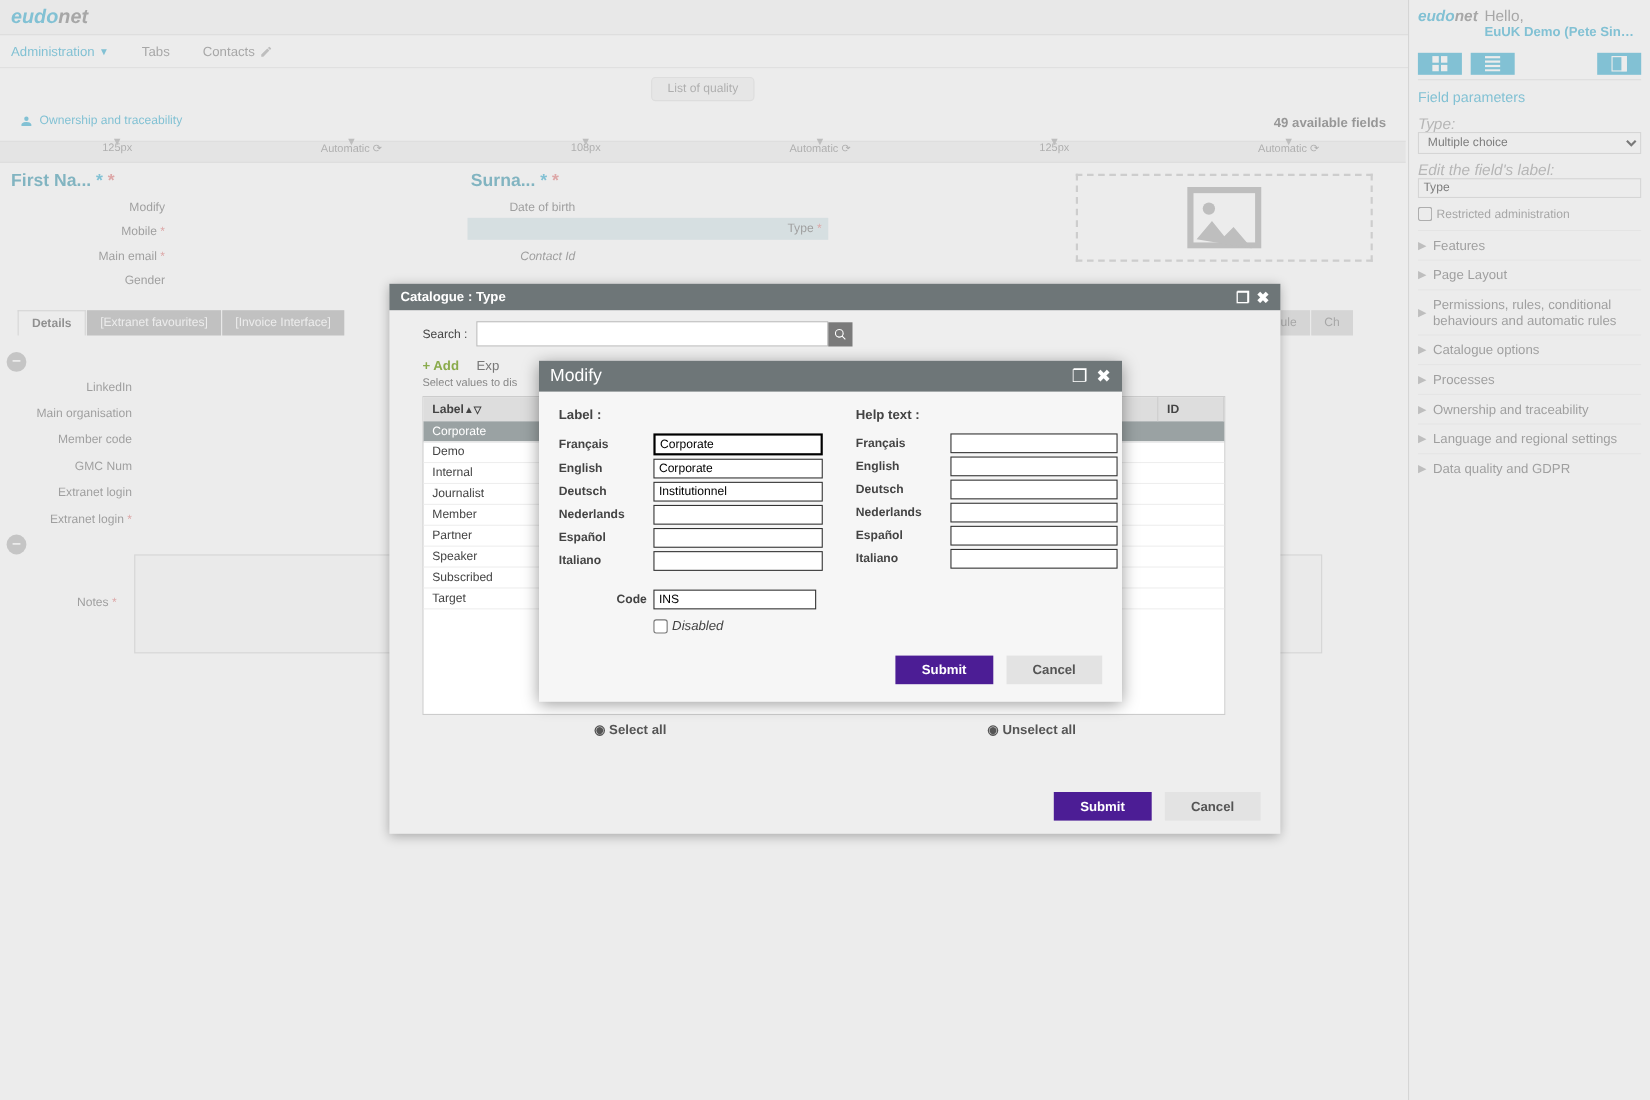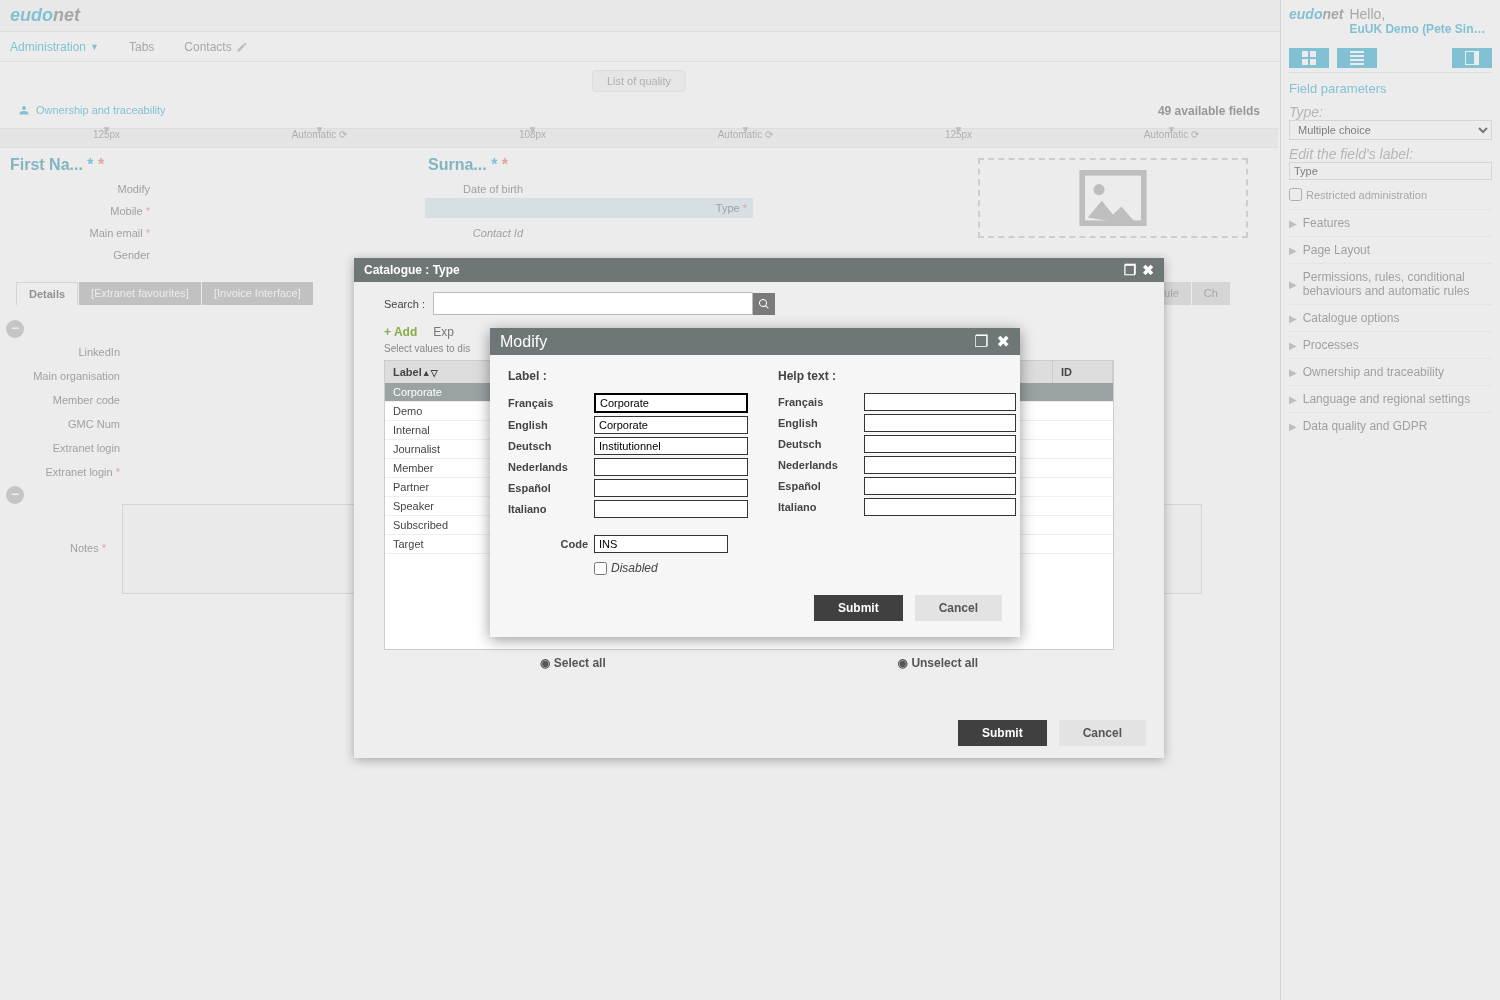--- a/index.html
+++ b/index.html
@@ -98,38 +98,38 @@
 .cat-thead { background:#ddd; display:flex; font-size:11px; font-weight:bold; }
 .cat-th { padding:5px 8px; border-right:1px solid #ccc; }
 .cat-th.label { flex:1; }
 .cat-th.dis { width:90px; }
 .cat-th.id { width:60px; }
 .cat-row { font-size:11px; padding:3px 8px; border-bottom:1px solid #eee; }
 .cat-row.selected { background:#9aa2a3; color:#fff; }
 .cat-selectrow { display:flex; justify-content:space-around; width:730px; margin:6px auto 0; font-size:12px; font-weight:bold; color:#555; }
 .cat-btnrow { position:absolute; bottom:12px; right:18px; display:flex; gap:12px; }
 .btn { padding:6px 24px; font-size:12px; font-weight:bold; border:none; cursor:pointer; }
-.btn-submit { background:#404040; color:#fff; }
+.btn-submit { background:#4c1d95; color:#fff; }
 .btn-cancel { background:#e3e3e3; color:#555; }
 
 
 .mod-modal { position:absolute; left:490px; top:328px; width:530px; background:#f6f6f6; z-index:8; box-shadow:0 3px 14px rgba(0,0,0,0.4); }
 .mod-title { background:#6e7678; color:#ffffff; font-size:16px; font-weight:normal; padding:4px 10px; display:flex; align-items:center; }
 .mod-title-actions { margin-left:auto; display:flex; gap:8px; }
 .mod-body { padding:14px 18px 16px; }
 .mod-cols { display:flex; gap:30px; }
 .mod-col { flex:1; }
 .mod-col h4 { font-size:12px; font-weight:bold; margin-bottom:10px; }
 .mod-field { display:flex; align-items:center; margin-bottom:3px; }
 .mod-field label { width:80px; text-align:left; font-size:11px; font-weight:bold; margin-right:6px; }
 .mod-field input { flex:1; font-size:11px; padding:2px 4px; border:1px solid #333; min-width:0; }
 .mod-field input.active { border:2px solid #000; }
 .mod-code { display:flex; align-items:center; margin-top:14px; }
 .mod-code label { width:80px; text-align:right; font-size:11px; font-weight:bold; margin-right:6px; }
-.mod-code input { width:134px; font-size:11px; padding:2px 4px; border:1px solid #333; }
+.mod-code input { width:148px; font-size:11px; padding:2px 4px; border:1px solid #333; }
 .mod-disabled { margin-left:86px; margin-top:8px; display:flex; align-items:center; gap:4px; font-style:italic; font-size:12px; }
 .mod-btnrow { display:flex; justify-content:flex-end; gap:12px; margin-top:20px; }
 
 .pencil-icon { width:12px; height:12px; fill:#999; }
 </style>
 </head>
 <body>
 
 <div class="topbar">
   <div class="logo"><span>eudo</span><span style="color:#666">net</span></div>

